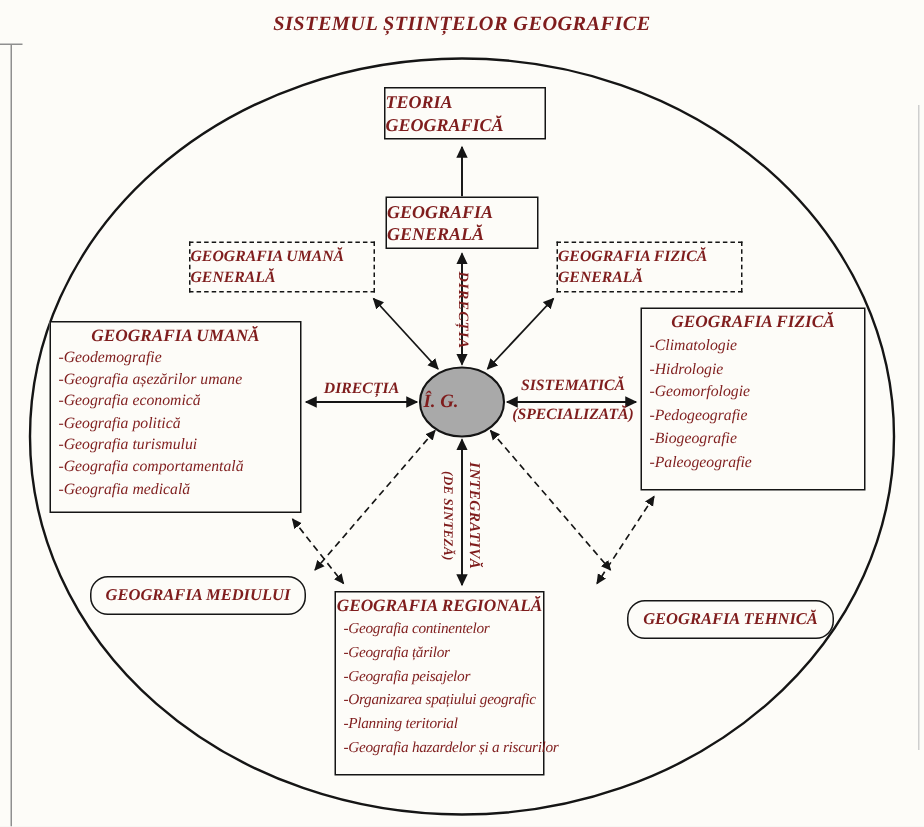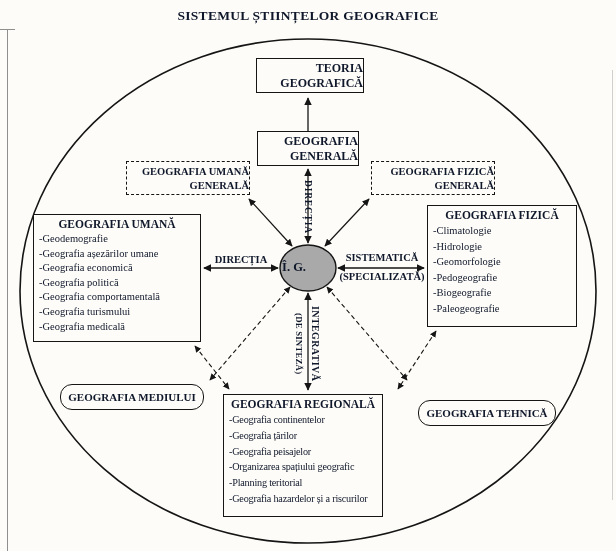--- a/index.html
+++ b/index.html
@@ -1,30 +1,30 @@
 <!DOCTYPE html>
 <html><head>
 <meta charset="utf-8">
 <style>
   * { margin:0; padding:0; box-sizing:border-box; }
   html,body { width:616px; height:551px; }
   body { font-family:"Liberation Serif", serif; background:#e9e9e9; }
-  .page { position:relative; width:616px; height:551px; background:#fdfcf8; overflow:hidden; color:#0f172a; }
+  .page { position:relative; width:616px; height:551px; background:#fdfcf8; overflow:hidden; color:#7f1d1d;font-style:italic; }
 
   .scan-v { position:absolute; left:7px; top:30px; width:1px; height:521px; background:#8f8f8f; }
   .scan-h { position:absolute; left:0px; top:29px; width:15px; height:1px; background:#8f8f8f; }
   .scan-v2 { position:absolute; left:612px; top:70px; width:1px; height:430px; background:#cfcfcf; }
 
   .main-title { position:absolute; top:8px; left:0; width:100%; text-align:center;
     font-size:13.5px; font-weight:bold; letter-spacing:.3px; }
 
   svg.overlay { position:absolute; left:0; top:0; }
 
   .box { position:absolute; border:1.5px solid #151515; background:#fdfcf8;
-    text-align:right; font-weight:bold; }
+    text-align:left; font-weight:bold; }
   .box.dashed { border-style:dashed; }
   .two-line .bl { font-size:12px; line-height:15px; }
   .two-line { padding-top:2px; }
   .dashed .bl { font-size:10.5px; line-height:14px; }
   .dashed { padding-top:2.5px; }
   .one-line { display:flex; align-items:center; justify-content:center; font-size:11px;border-radius:12px; }
 
   .panel { position:absolute; border:1.5px solid #151515; background:#fdfcf8; }
   .panel-title { font-weight:bold; font-size:11.5px; text-align:center; margin-top:3px; }
   .items { margin-top:2px; padding-left:5px; padding-right:2px; }
@@ -100,43 +100,43 @@
     <div class="bl">GENERALĂ</div>
   </div>
 
   <div class="panel panel-left" style="left:33px;top:214px;width:168px;height:128px;">
     <div class="panel-title">GEOGRAFIA UMANĂ</div>
     <div class="items">
       <div class="item">-Geodemografie</div>
       <div class="item">-Geografia așezărilor umane</div>
       <div class="item">-Geografia economică</div>
       <div class="item">-Geografia politică</div>
+      <div class="item">-Geografia turismului</div>
       <div class="item">-Geografia comportamentală</div>
-      <div class="item">-Geografia turismului</div>
       <div class="item">-Geografia medicală</div>
     </div>
   </div>
 
   <div class="panel panel-right" style="left:427px;top:205px;width:150px;height:122px;">
     <div class="panel-title">GEOGRAFIA FIZICĂ</div>
     <div class="items">
       <div class="item">-Climatologie</div>
       <div class="item">-Hidrologie</div>
       <div class="item">-Geomorfologie</div>
       <div class="item">-Pedogeografie</div>
       <div class="item">-Biogeografie</div>
       <div class="item">-Paleogeografie</div>
     </div>
   </div>
 
   <div class="box one-line" style="left:60px;top:384px;width:144px;height:26px;">
     <span>GEOGRAFIA MEDIULUI</span>
   </div>
 
-  <div class="panel panel-bottom" style="left:223px;top:394px;width:160px;height:123px;">
+  <div class="panel panel-bottom" style="left:223px;top:394px;width:140px;height:123px;">
     <div class="panel-title">GEOGRAFIA REGIONALĂ</div>
     <div class="items">
       <div class="item">-Geografia continentelor</div>
       <div class="item">-Geografia țărilor</div>
       <div class="item">-Geografia peisajelor</div>
       <div class="item">-Organizarea spațiului geografic</div>
       <div class="item">-Planning teritorial</div>
       <div class="item">-Geografia hazardelor și a riscurilor</div>
     </div>
   </div>

